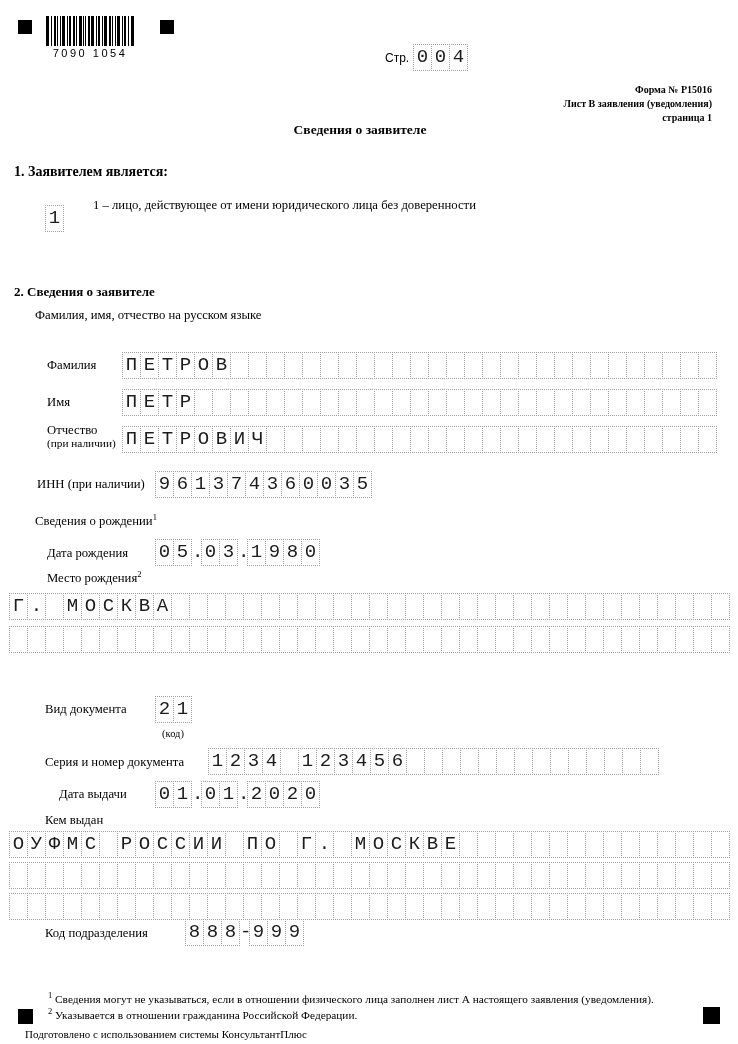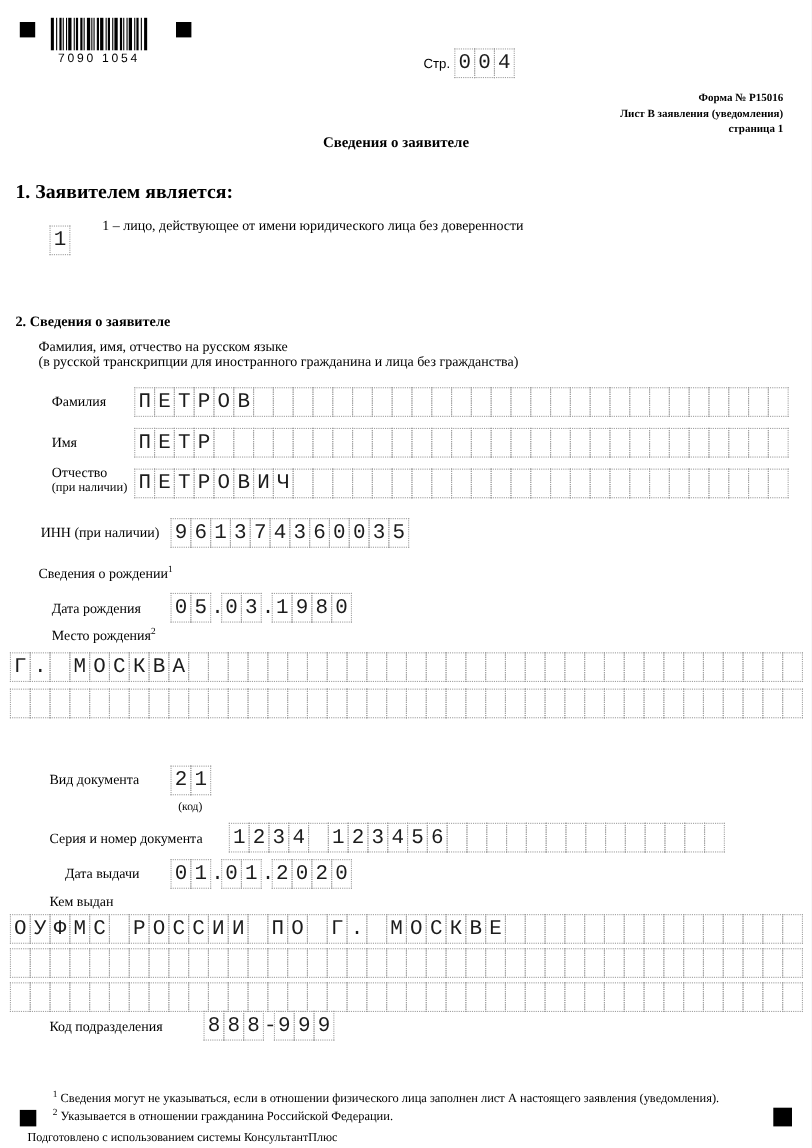--- a/index.html
+++ b/index.html
@@ -71,31 +71,30 @@
       <span class="cell">4</span>
     </div>
 
   <div class="abs b right" style="left:400px;top:83px;width:312px;font-size:10px;line-height:14px;">
     <div>Форма № Р15016</div>
     <div>Лист В заявления (уведомления)</div>
     <div>страница 1</div>
   </div>
   <div class="abs b center" style="left:9px;top:122px;width:702px;font-size:13.5px;">Сведения о заявителе</div>
 
-  <div class="abs b" style="left:14px;top:164px;font-size:18px;">1. Заявителем является:</div>
+  <div class="abs b" style="left:14px;top:164px;font-size:14px;">1. Заявителем является:</div>
   <div class="cells" style="left:45px;top:205px;">
       <span class="cell">1</span>
     </div>
   <div class="abs serif12" style="left:93px;top:198px;width:622px;">
     <div class="opt">1 – лицо, действующее от имени юридического лица без доверенности</div>
   </div>
 
   <div class="abs b" style="left:14px;top:284px;font-size:13px;">2. Сведения о заявителе</div>
   <div class="abs serif12" style="left:35px;top:308px;">Фамилия, имя, отчество на русском языке</div>
-  <div class="abs serif12" style="left:35px;top:322px;">(в русской транскрипции для иностранного гражданина и лица без гражданства)</div>
 
   <div class="abs serif12" style="left:47px;top:358px;">Фамилия</div>
   <div class="cells" style="left:122px;top:352px;">
       <span class="cell">П</span>
       <span class="cell">Е</span>
       <span class="cell">Т</span>
       <span class="cell">Р</span>
       <span class="cell">О</span>
       <span class="cell">В</span>
       <span class="cell"></span>

